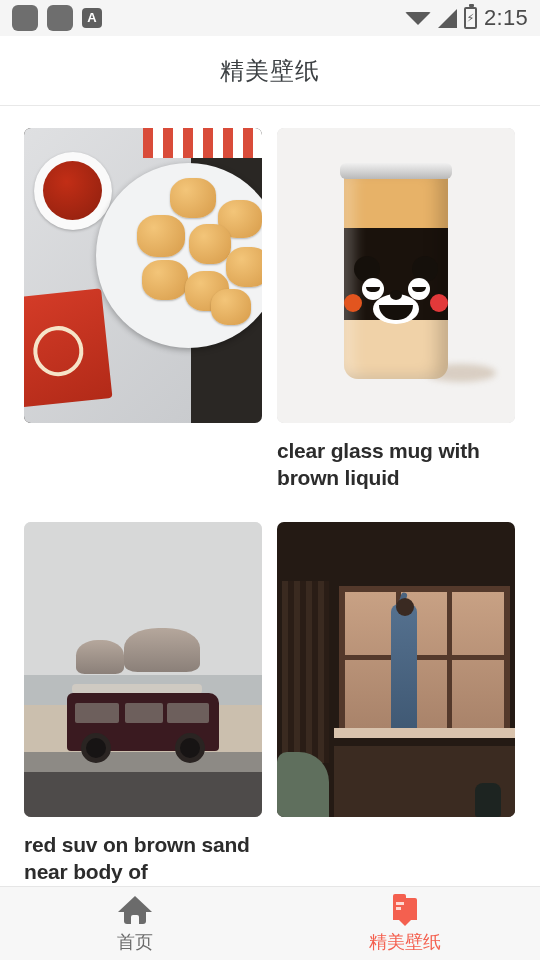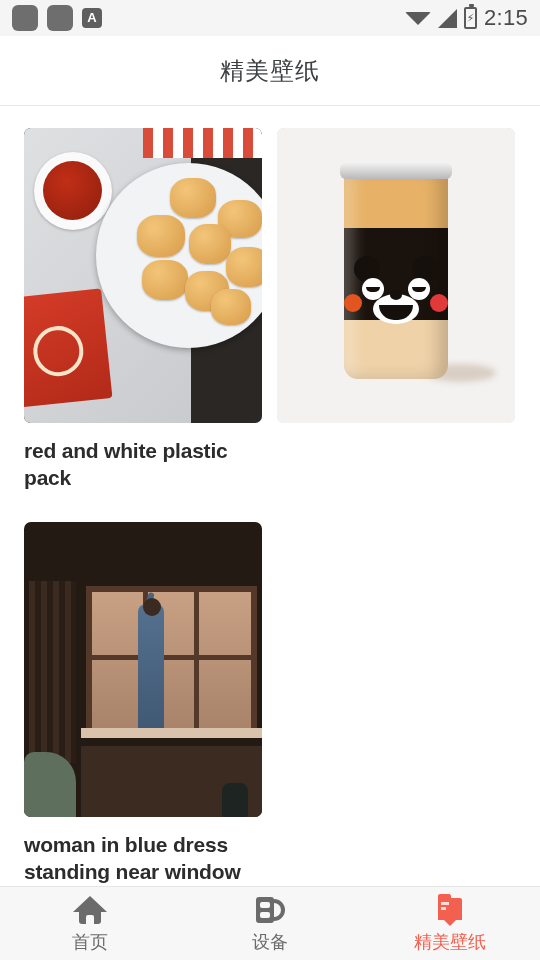--- a/index.html
+++ b/index.html
@@ -267,21 +267,20 @@
               <div class="ng-nug" style="left:22%;top:28%;width:48px;height:42px;"></div>
               <div class="ng-nug" style="left:50%;top:33%;width:42px;height:40px;"></div>
               <div class="ng-nug" style="left:70%;top:45%;width:44px;height:40px;"></div>
               <div class="ng-nug" style="left:25%;top:52%;width:46px;height:40px;"></div>
               <div class="ng-nug" style="left:48%;top:58%;width:44px;height:40px;"></div>
               <div class="ng-nug" style="left:62%;top:68%;width:40px;height:36px;"></div>
             </div>
             <div class="ng-pack"></div>
           </div>
         </div>
-        <div class="caption">red and white plastic pack</div>
       </div>
 
       <div class="card">
         <div class="thumb">
           <div class="art-jar">
             <div class="jar-shadow"></div>
             <div class="jar-body">
               <div class="bear-face">
                 <div class="bear-ear l"></div>
                 <div class="bear-ear r"></div>
@@ -289,67 +288,78 @@
                 <div class="bear-cheek r"></div>
                 <div class="bear-eye l"></div>
                 <div class="bear-eye r"></div>
                 <div class="bear-mouth"></div>
                 <div class="bear-nose"></div>
               </div>
             </div>
             <div class="jar-lid"></div>
           </div>
         </div>
+        <div class="caption">clear glass mug with brown liquid</div>
       </div>
 
       <div class="row-gap"></div>
 
+      <div class="card">
+        <div class="thumb">
+          <div class="art-van">
+            <div class="rock r1"></div>
+            <div class="rock r2"></div>
+            <div class="van-roof"></div>
+            <div class="van-body">
+              <div class="van-win a"></div>
+              <div class="van-win b"></div>
+              <div class="van-win c"></div>
+              <div class="wheel fl"></div>
+              <div class="wheel rr"></div>
+            </div>
+            <div class="road"></div>
+          </div>
+        </div>
+        <div class="caption">red suv on brown sand near body of</div>
+      </div>
 
       <div class="card">
         <div class="thumb">
           <div class="art-window">
             <div class="win-frame">
               <div class="mull-v" style="left:32%"></div>
               <div class="mull-v" style="left:64%"></div>
               <div class="mull-h" style="top:46%"></div>
             </div>
             <div class="curtain"></div>
             <div class="w-arm"></div>
             <div class="w-body"></div>
             <div class="w-head"></div>
             <div class="sill"></div>
             <div class="cabinet"></div>
             <div class="plant"></div>
             <div class="bottle"></div>
           </div>
         </div>
-        <div class="caption">woman in blue dress standing near window</div>
       </div>
 
     </div>
   </div>
 
   <div class="bottomnav">
 
     <div class="nav-item">
       <div class="nav-icon">
         <div class="ic-home"></div>
           <div class="ic-home-b"></div>
           <div class="ic-home-d"></div>
       </div>
       <div class="nav-label">首页</div>
     </div>
 
-    <div class="nav-item">
-      <div class="nav-icon">
-        <div class="ic-dev"></div>
-          <div class="ic-wave"></div>
-      </div>
-      <div class="nav-label">设备</div>
-    </div>
 
     <div class="nav-item active">
       <div class="nav-icon">
         <div class="ic-wall-t"></div>
           <div class="ic-wall"></div>
         <div class="ic-wall-l1"></div>
           <div class="ic-wall-l2"></div>
         <div class="ic-wall-pt"></div>
       </div>
       <div class="nav-label">精美壁纸</div>

